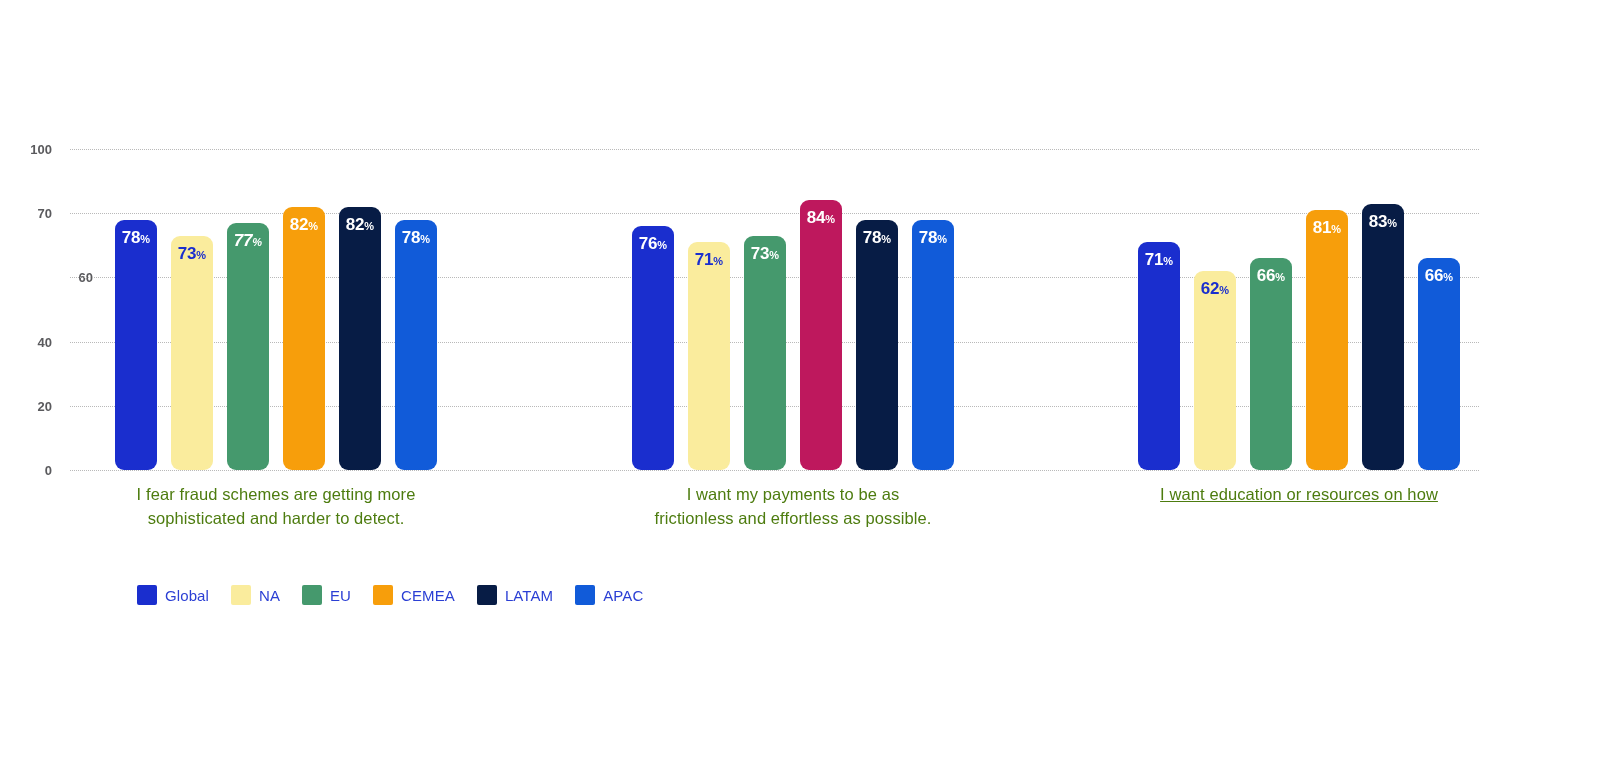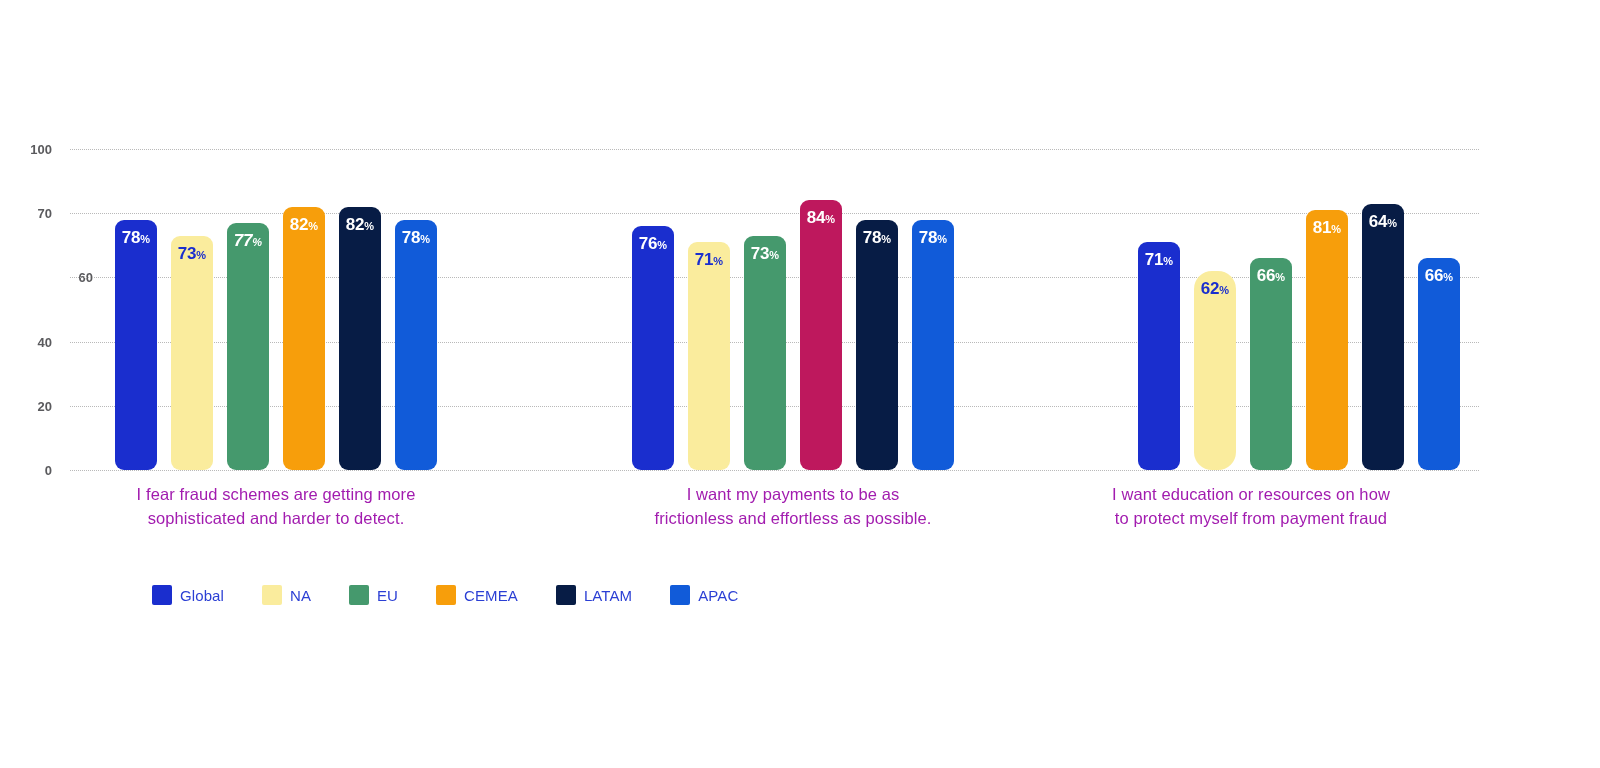--- a/index.html
+++ b/index.html
@@ -99,32 +99,32 @@
     top: 482px;
     width: 1409px;
     height: 60px;
   }
   .cat-label {
     position: absolute;
     top: 0;
     text-align: center;
     font-size: 16.5px;
     line-height: 24px;
-    color: #a21caf;
+    color: #4d7c0f;
     letter-spacing: .1px;
   }
 
   
   .legend {
     position: absolute;
-    left: 132px;
+    left: 117px;
     top: 585px;
     display: flex;
     align-items: center;
-    gap: 16px;
+    gap: 0;
     padding-left: 20px;
   }
   .legend-item {
     display: flex;
     align-items: center;
     margin-right: 22px;
   }
   .legend-swatch {
     width: 20px;
     height: 20px;
@@ -200,51 +200,50 @@
             <div class="bar-value light"><span class="num">78</span><span class="pct">%</span></div>
           </div>
           <div class="bar" title="APAC: 78%" style="left: 280px; height: 250.38px; background: rgb(17, 91, 217);">
             <div class="bar-value light"><span class="num">78</span><span class="pct">%</span></div>
           </div>
         </div>
         <div class="group" style="left: 1068px; width: 322px;">
           <div class="bar" title="Global: 71%" style="left: 0px; height: 227.91px; background: rgb(26, 46, 206);">
             <div class="bar-value light"><span class="num">71</span><span class="pct">%</span></div>
           </div>
-          <div class="bar" title="NA: 62%" style="left: 56px; height: 199.02px; background: rgb(250, 236, 157); border-radius: 18px;">
+          <div class="bar" title="NA: 62%" style="left: 56px; height: 199.02px; background: rgb(250, 236, 157);">
             <div class="bar-value dark"><span class="num">62</span><span class="pct">%</span></div>
           </div>
           <div class="bar" title="EU: 66%" style="left: 112px; height: 211.86px; background: rgb(69, 153, 109);">
             <div class="bar-value light"><span class="num">66</span><span class="pct">%</span></div>
           </div>
           <div class="bar" title="CEMEA: 81%" style="left: 168px; height: 260.01px; background: rgb(247, 158, 11);">
             <div class="bar-value light"><span class="num">81</span><span class="pct">%</span></div>
           </div>
           <div class="bar" title="LATAM: 83%" style="left: 224px; height: 266.43px; background: rgb(7, 28, 69);">
-            <div class="bar-value light"><span class="num">64</span><span class="pct">%</span></div>
+            <div class="bar-value light"><span class="num">83</span><span class="pct">%</span></div>
           </div>
           <div class="bar" title="APAC: 66%" style="left: 280px; height: 211.86px; background: rgb(17, 91, 217);">
             <div class="bar-value light"><span class="num">66</span><span class="pct">%</span></div>
           </div>
         </div>
       </div>
   </div>
 
   <div class="cat-labels" id="cat-labels">
       <div class="cat-label" style="left: 5px; width: 402px;">
         <div>I fear fraud schemes are getting more</div>
         <div>sophisticated and harder to detect.</div>
       </div>
       <div class="cat-label" style="left: 522px; width: 402px;">
         <div>I want my payments to be as</div>
         <div>frictionless and effortless as possible.</div>
       </div>
-      <div class="cat-label" style="left: 980px; width: 402px;">
+      <div class="cat-label" style="left: 1028px; width: 402px; text-decoration: underline;">
         <div>I want education or resources on how</div>
-        <div>to protect  myself from payment fraud</div>
       </div>
     </div>
 
   <div class="legend" id="legend">
       <div class="legend-item">
         <span class="legend-swatch" style="background: rgb(26, 46, 206);"></span>
         <span class="legend-label">Global</span>
       </div>
       <div class="legend-item">
         <span class="legend-swatch" style="background: rgb(250, 236, 157);"></span>

